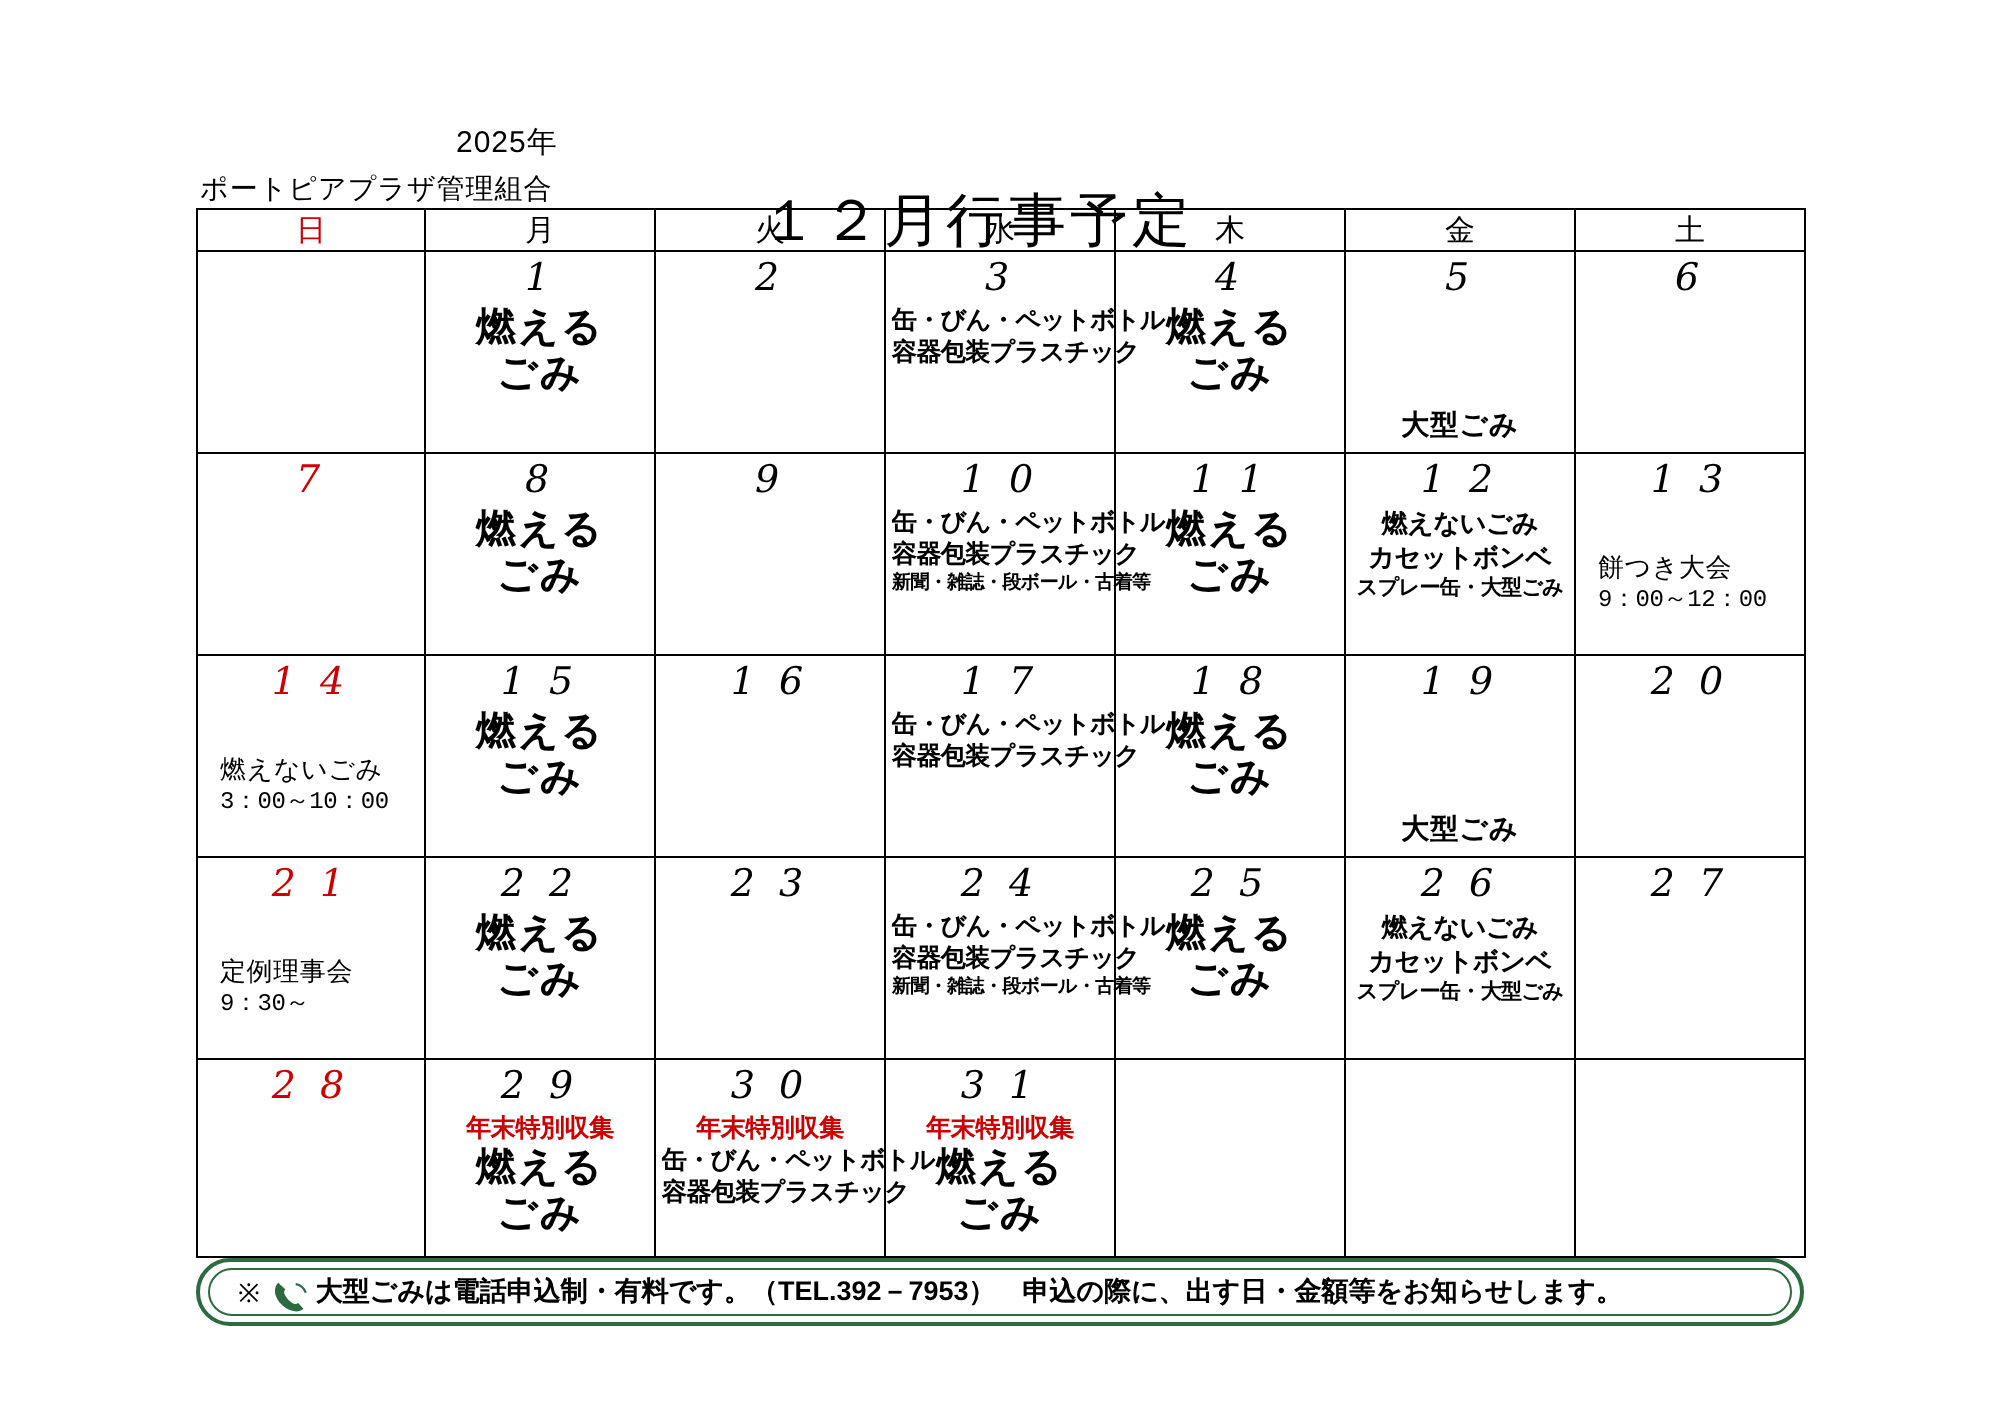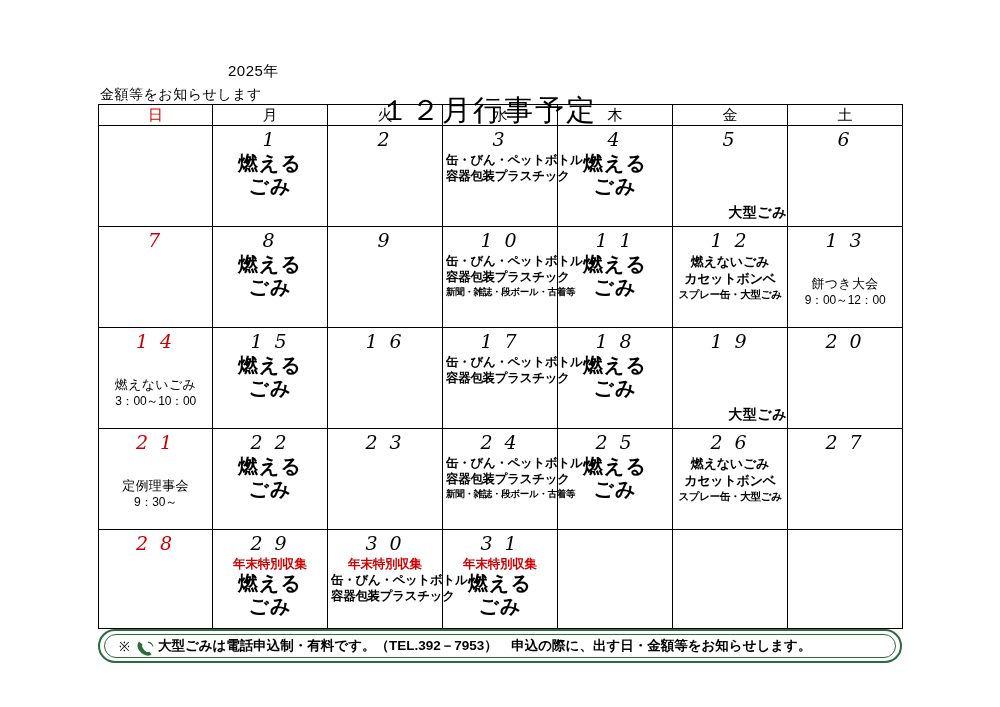--- a/index.html
+++ b/index.html
@@ -148,42 +148,43 @@
   }
   .event {
     font-size: 13px;
     line-height: 17px;
     letter-spacing: 0.3px;
   }
   .event-time {
     font-size: 12px;
     line-height: 16px;
     letter-spacing: -0.2px;
+    font-family: Liberation Mono, monospace;
   }
   .yearend {
     color: #cc0000;
     font-size: 12.5px;
     font-weight: bold;
     line-height: 16px;
     letter-spacing: -0.2px;
   }
 
   .pos-bottom {
     position: absolute;
     left: 0;
     right: 0;
     bottom: 4px;
-    text-align: right;
+    text-align: center;
   }
   .pos-mid {
     position: absolute;
-    left: 0;
+    left: 11px;
     right: 0;
     top: 46px;
-    text-align: center;
+    text-align: left;
   }
 
   
   .note {
     position: absolute;
     left: 98px;
     top: 629px;
     width: 804px;
     height: 34px;
     box-sizing: border-box;
@@ -223,21 +224,21 @@
     white-space: nowrap;
   }
 </style>
 </head>
 <body>
 
 <div class="page">
 
   <div class="header">
     <div class="year">2025年</div>
-    <div class="org">金額等をお知らせします</div>
+    <div class="org">ポートピアプラザ管理組合</div>
     <div class="doc-title">１２月行事予定</div>
   </div>
 
   <table class="cal">
     <colgroup>
       <col class="c0">
         <col class="cx">
         <col class="cx">
         <col class="cx">
         <col class="cx">

